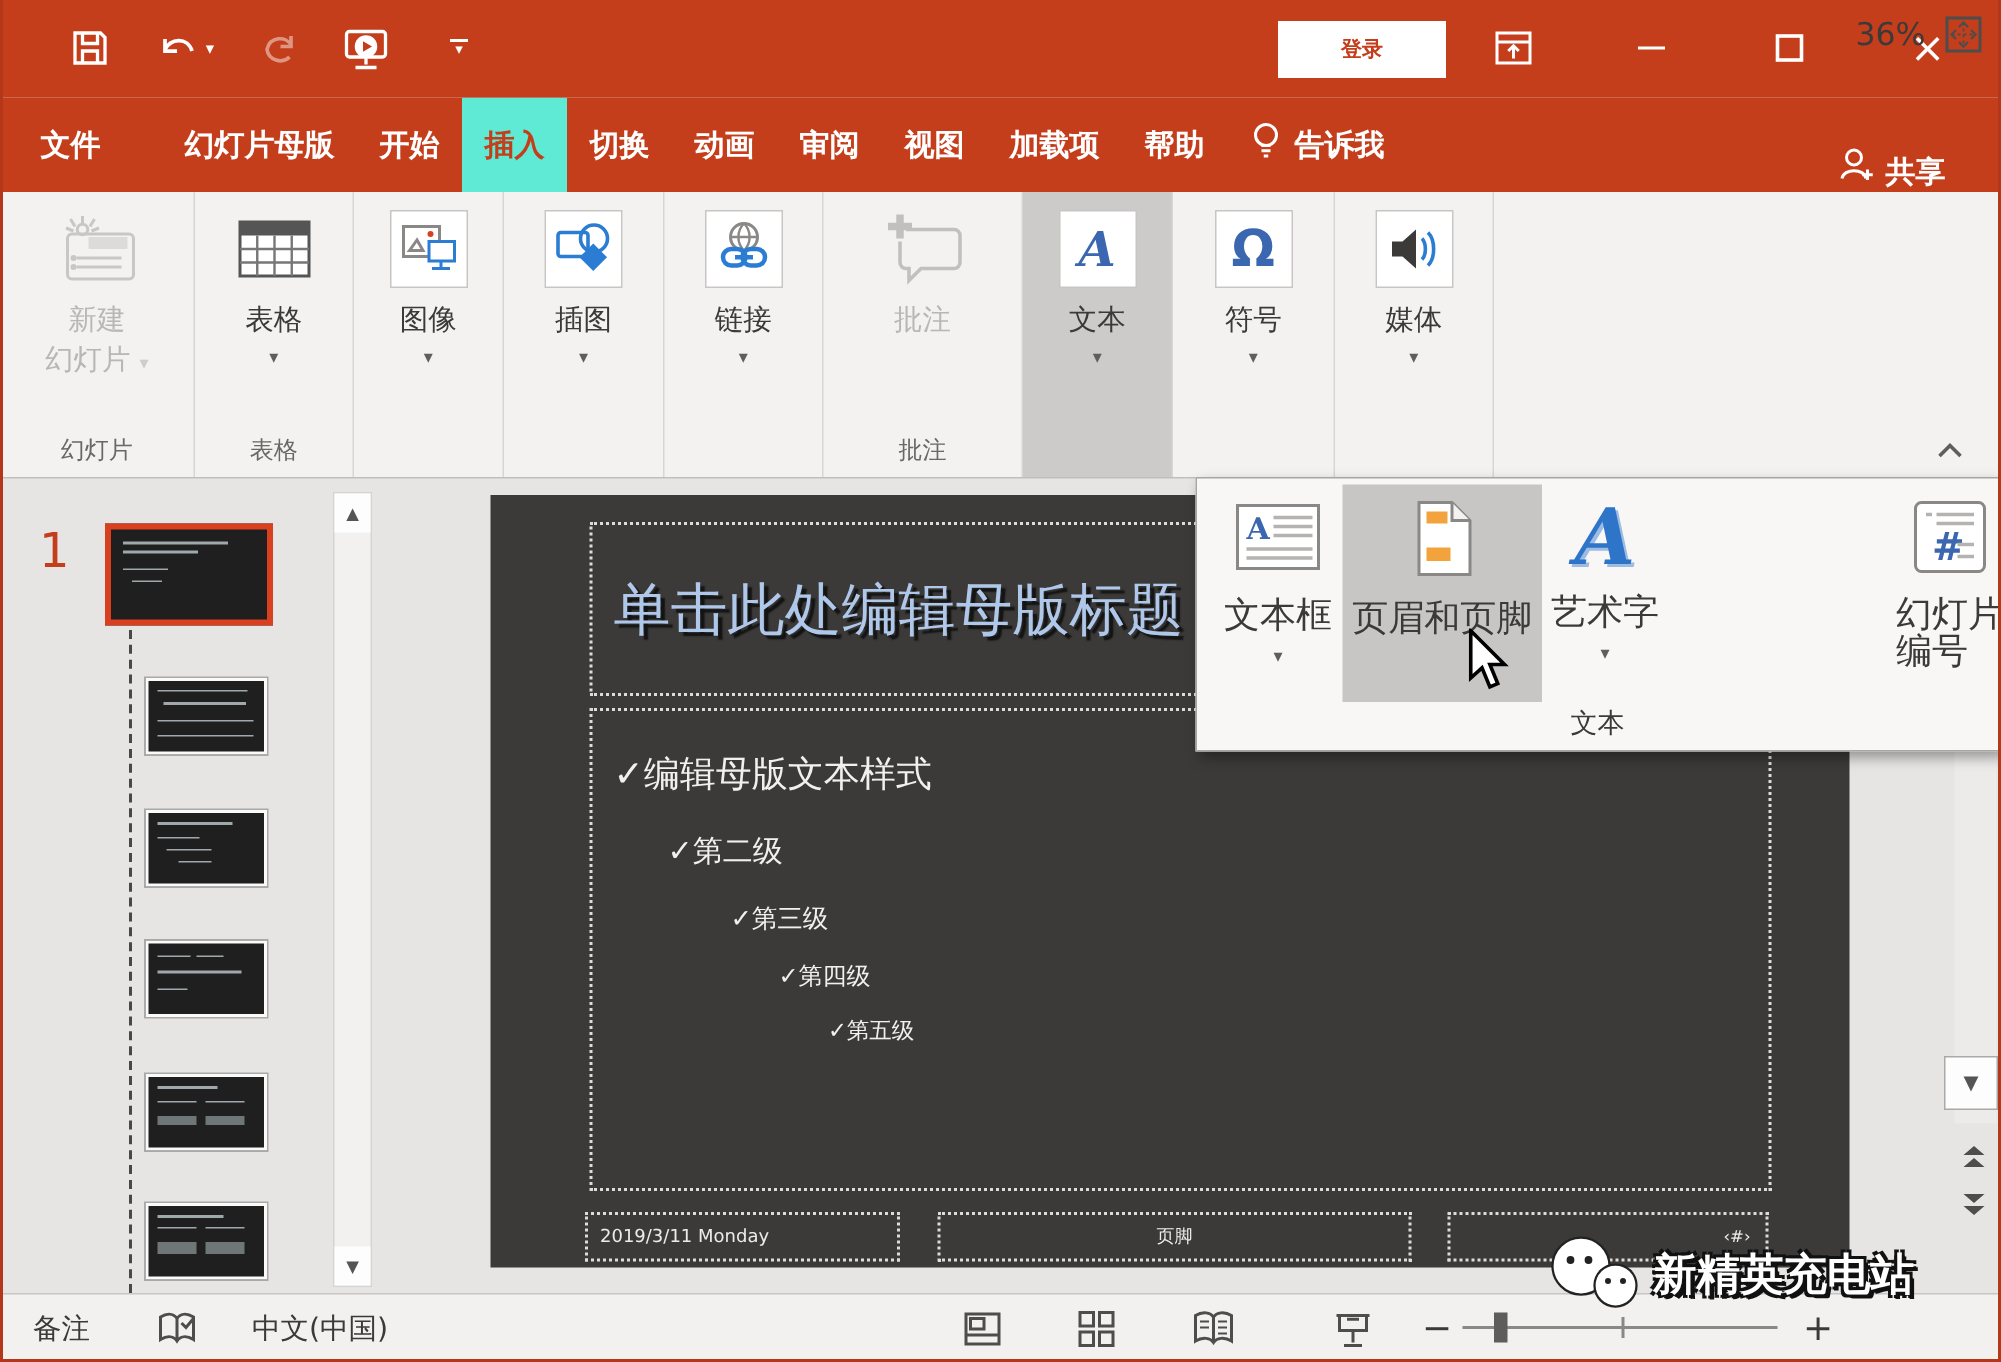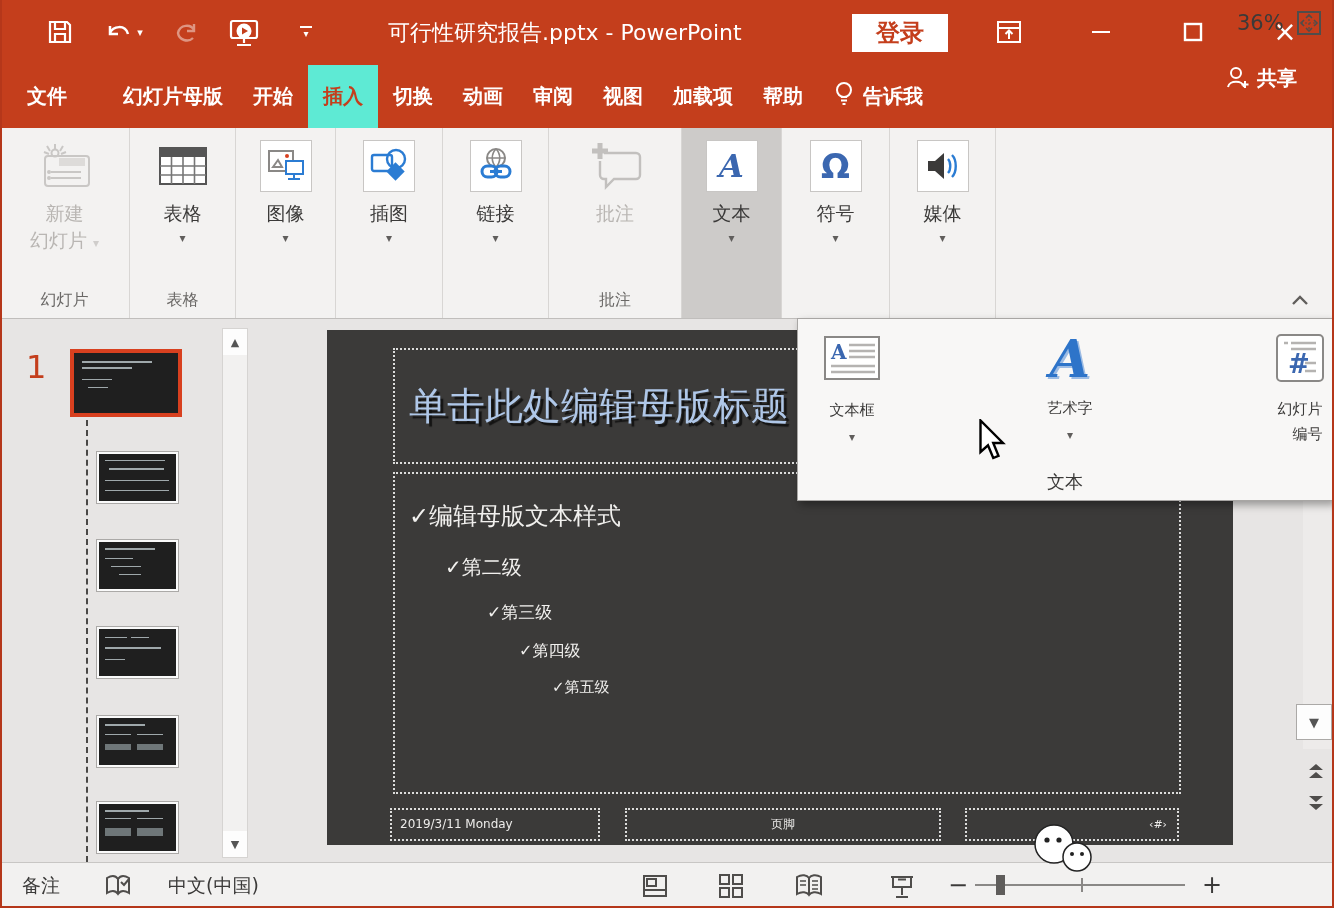--- a/index.html
+++ b/index.html
@@ -8,50 +8,50 @@
     position: relative;
     font-family: "DejaVu Sans", "Liberation Sans", sans-serif;
     background:#E7E5E4; overflow:hidden;
   }
   .winborder { position:absolute; inset:0; border:2px solid #B5371A; border-top:none; pointer-events:none; z-index:200; }
 
   
   .titlebar { position:absolute; left:0; top:0; width:1334px; height:65px; background:#C43E1C; z-index:20; }
   .titlebar .qat-icon { position:absolute; top:14px; width:36px; height:36px; display:flex; align-items:center; justify-content:center; }
   .title-text { position:absolute; left:388px; top:0; height:65px; line-height:65px; color:#fff; font-size:22px; white-space:nowrap; }
-  .login-btn { position:absolute; left:852px; top:14px; width:96px; height:38px; background:#fff; color:#C43E1C; font-size:24px; font-weight:bold; display:flex; align-items:center; justify-content:center; }
+  .login-btn { position:absolute; left:852px; top:14px; width:112px; height:38px; background:#fff; color:#C43E1C; font-size:14px; font-weight:bold; display:flex; align-items:center; justify-content:center; }
   .win-ctrl { position:absolute; top:12px; width:46px; height:40px; display:flex; align-items:center; justify-content:center; color:#fff; }
 
   
   .tabrow { position:absolute; left:0; top:65px; width:1334px; height:63px; background:#C43E1C; display:flex; align-items:stretch; z-index:19; }
   .tab { color:#fff; font-size:20px; font-weight:bold; padding:0 15px; display:flex; align-items:center; white-space:nowrap; }
   .tab.active { background:#5eead4; color:#C43E1C; }
   .tab .bulb { margin-right:8px; }
-  .tab-share { margin-left:auto; margin-right:22px; display:flex; align-items:flex-start; }
+  .tab-share { margin-left:auto; margin-right:22px; display:flex; align-items:flex-end; }
   .tab-share .picon { margin-right:6px; }
 
   
   .ribbon { position:absolute; left:0; top:128px; width:1334px; height:191px; background:#F3F2F1; border-bottom:1px solid #C0BEBC; display:flex; z-index:18; }
   .rgroup { position:relative; height:100%; border-right:1px solid #D8D6D4; display:flex; flex-direction:column; align-items:center; }
   .rgroup.sel { background:#CDCBC9; }
   .rbtn { display:flex; flex-direction:column; align-items:center; padding-top:12px; width:100%; }
   .ricon { height:52px; display:flex; align-items:center; justify-content:center; }
   .riconbox { width:52px; height:52px; background:#fff; border:1px solid #C8C6C4; display:flex; align-items:center; justify-content:center; }
   .rlabel { font-size:19px; color:#3B3A39; line-height:27px; text-align:center; margin-top:8px; white-space:nowrap; }
   .rcaret { color:#605E5C; font-size:12px; margin-top:4px; }
   .glabel { position:absolute; bottom:7px; width:100%; text-align:center; font-size:16px; color:#6A6866; }
   .disabled .rlabel { color:#B9B6B3; }
   .disabled .rcaret { color:#CFCDCB; }
   .collapse-chev { position:absolute; right:25px; bottom:8px; color:#605E5C; font-size:16px; }
 
   
   .dropdown { position:absolute; left:797px; top:318px; width:536px; height:183px; background:#F8F7F6; border:1px solid #A8A6A4; box-shadow:3px 4px 8px rgba(0,0,0,.35); z-index:60; }
   .dd-item { position:absolute; top:4px; height:145px; display:flex; flex-direction:column; align-items:center; padding-top:10px; }
   .dd-item.hl { background:#C8C6C4; }
-  .dd-label { font-size:15px; color:#3B3A39; margin-top:10px; line-height:27px; text-align:right; white-space:nowrap; }
+  .dd-label { font-size:24px; color:#3B3A39; margin-top:10px; line-height:27px; text-align:left; white-space:nowrap; }
   .dd-caret { color:#605E5C; font-size:12px; margin-top:6px; }
   .dd-group-label { position:absolute; bottom:6px; width:100%; text-align:center; font-size:18px; color:#3B3A39; }
   .cursor { position:absolute; left:178px; top:100px; z-index:70; }
 
   
   .thumbpane { position:absolute; left:0; top:319px; width:300px; height:543px; background:#E7E5E4; }
   .thumb-num { position:absolute; left:26px; top:348px; color:#C43E1C; font-size:32px; z-index:5;}
   .master-thumb { position:absolute; left:70px; top:349px; width:112px; height:68px; background:#1F1F1F; border:4px solid #D8401F; z-index:4; }
   .layout-thumb { position:absolute; left:97px; width:81px; height:51px; background:#1F1F1F; border:2px solid #FAFAFA; box-shadow:0 0 0 1px #ABA9A7; }
   .dashline { position:absolute; left:86px; top:420px; height:442px; border-left:2px dashed #4A4846; }
@@ -121,21 +121,20 @@
         <path d="M16 21 v5 M9 28 h14" stroke="#fff" stroke-width="2.2"></path>
       </svg>
   </div>
   <div class="qat-icon" style="left:288px">
     <div style="display:flex;flex-direction:column;align-items:center;color:#fff">
         <div style="width:12px;height:2px;background:#fff;margin-bottom:2px"></div>
         <span style="font-size:10px;line-height:8px">▾</span>
       </div>
   </div>
 
-  <div class="title-text">可行性研究报告.pptx - PowerPoint</div>
 
   <div class="login-btn">登录</div>
 
   <div class="win-ctrl" style="left:986px">
     <svg width="28" height="28" viewBox="0 0 28 28">
         <rect x="3" y="4" width="22" height="20" fill="none" stroke="#fff" stroke-width="2"></rect>
         <path d="M3 10 h22" stroke="#fff" stroke-width="2"></path>
         <path d="M14 21 v-8 M10.5 16 L14 12.5 L17.5 16" fill="none" stroke="#fff" stroke-width="2"></path>
       </svg>
   </div>
@@ -412,20 +411,31 @@
       <svg width="58" height="50" viewBox="0 0 58 50">
           <rect x="2" y="4" width="54" height="42" fill="#fff" stroke="#8A8886" stroke-width="2"></rect>
           <text x="8" y="26" font-size="20" font-weight="bold" fill="#3B67B0" font-family="DejaVu Serif, serif">A</text>
           <path d="M26 12 h26 M26 18 h26 M26 24 h26 M8 33 h44 M8 39 h44" stroke="#B5B3B1" stroke-width="2.4"></path>
         </svg>
     </div>
     <div class="dd-label">文本框</div>
     <div class="dd-caret">▾</div>
   </div>
 
+  <div class="dd-item hl" style="left:97px;width:133px">
+    <div>
+      <svg width="44" height="52" viewBox="0 0 44 52">
+          <path d="M6 2 h22 l12 12 v36 h-34 z" fill="#fff" stroke="#8A8886" stroke-width="2"></path>
+          <path d="M28 2 v12 h12" fill="#F3F2F1" stroke="#8A8886" stroke-width="2"></path>
+          <rect x="11" y="8" width="14" height="8" fill="#F2A33C"></rect>
+          <rect x="11" y="32" width="16" height="9" fill="#F2A33C"></rect>
+        </svg>
+    </div>
+    <div class="dd-label">页眉和页脚</div>
+  </div>
 
   <div class="dd-item" style="left:232px;width:80px">
     <div>
       <span style="font-size:52px;line-height:52px;font-style:italic;font-weight:bold;color:#2E74C9;font-family:'DejaVu Serif',serif;text-shadow:2px 2px 0 #9DBCE4">A</span>
     </div>
     <div class="dd-label">艺术字</div>
     <div class="dd-caret">▾</div>
   </div>
 
 
@@ -509,15 +519,16 @@
   <span>
     <svg width="64" height="56" viewBox="0 0 64 56">
         <circle cx="24" cy="24" r="19" fill="#fff" stroke="#222" stroke-width="1.5"></circle>
         <circle cx="17" cy="20" r="2.6" fill="#222"></circle>
         <circle cx="29" cy="20" r="2.6" fill="#222"></circle>
         <circle cx="47" cy="37" r="14" fill="#fff" stroke="#222" stroke-width="1.5"></circle>
         <circle cx="42" cy="34" r="2" fill="#222"></circle>
         <circle cx="52" cy="34" r="2" fill="#222"></circle>
       </svg>
   </span>
+  <span class="wm-text">新精英充电站</span>
 </div>
 
 <div class="winborder"></div>
 
 </body></html>

